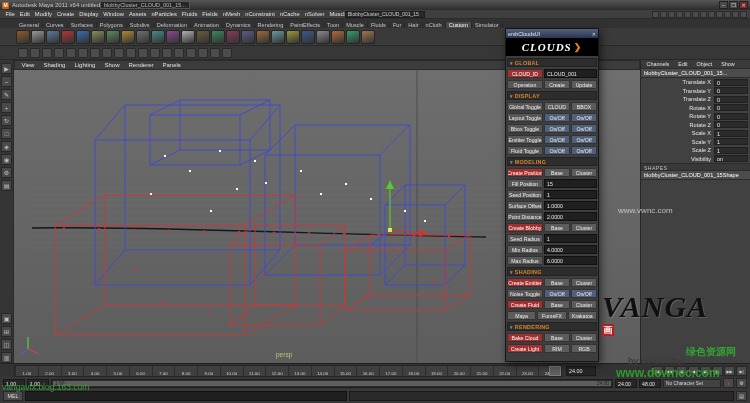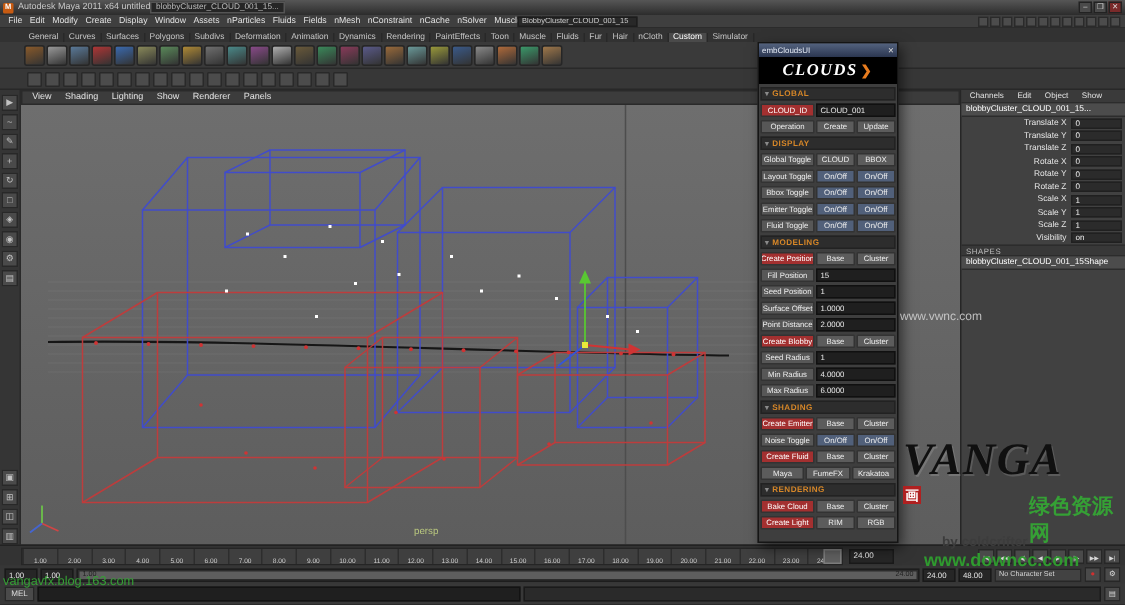--- a/index.html
+++ b/index.html
@@ -133,32 +133,32 @@
 
   
   #cmdline{position:absolute;left:0;top:389px;width:750px;height:14px;background:#383838;
     display:flex;align-items:center;gap:2px;padding:0 3px;}
   .mel{width:20px;height:10px;background:#4a4a4a;border:1px solid #272727;color:#ddd;
     font-size:5.4px;line-height:9px;text-align:center;}
   .cmd-input{flex:1;height:10px;background:#1f1f1f;border:1px solid #131313;color:#ddd;font-size:5.4px;}
   .cmd-out{flex:1.2;height:10px;background:#2a2a2a;border:1px solid #1a1a1a;color:#aaa;font-size:5.4px;}
 
   
-  #wm-vwnc{position:absolute;left:600px;top:206px;color:#dcdcdc;opacity:.8;font-size:8px;z-index:6;}
+  #wm-vwnc{position:absolute;left:600px;top:206px;color:#dcdcdc;opacity:.8;font-size:8px;z-index:6;padding-left:18px;}
   #wm-vanga{position:absolute;left:602px;top:292px;z-index:6;color:#101010;}
   .vanga-text{font-family:"Liberation Serif",serif;font-weight:bold;font-style:italic;
     font-size:30px;line-height:30px;letter-spacing:1px;text-shadow:1px 1px 0 rgba(255,255,255,.14);}
   .vanga-sub{display:flex;align-items:center;gap:3px;margin-top:2px;}
   .vanga-sq{width:12px;height:12px;background:#b02020;color:#fff;font-size:9px;line-height:12px;
     text-align:center;font-weight:bold;}
   .vanga-cn{font-size:11px;font-weight:bold;color:#1c1c1c;letter-spacing:1px;}
   .vanga-by{margin-top:20px;margin-left:26px;font-size:9px;color:#3c3c3c;font-weight:bold;}
   #wm-downcc{position:absolute;left:616px;top:366px;color:#2f9b2f;font-weight:bold;font-size:12px;z-index:7;}
   #wm-blog{position:absolute;left:2px;top:382px;color:#35a035;font-size:8.5px;z-index:7;}
-  #wm-green{position:absolute;left:686px;top:329px;color:#35a035;font-size:14px;font-weight:bold;z-index:7;}
+  #wm-green{position:absolute;left:686px;top:345px;color:#35a035;font-size:10px;font-weight:bold;z-index:7;}
 </style>
 </head>
 <body>
 
 <div id="root">
 
   <div id="titlebar">
     <div class="mlogo">M</div>
     <span>Autodesk Maya 2011 x64 untitled*</span>
     <div class="doctab">blobbyCluster_CLOUD_001_15...</div>

